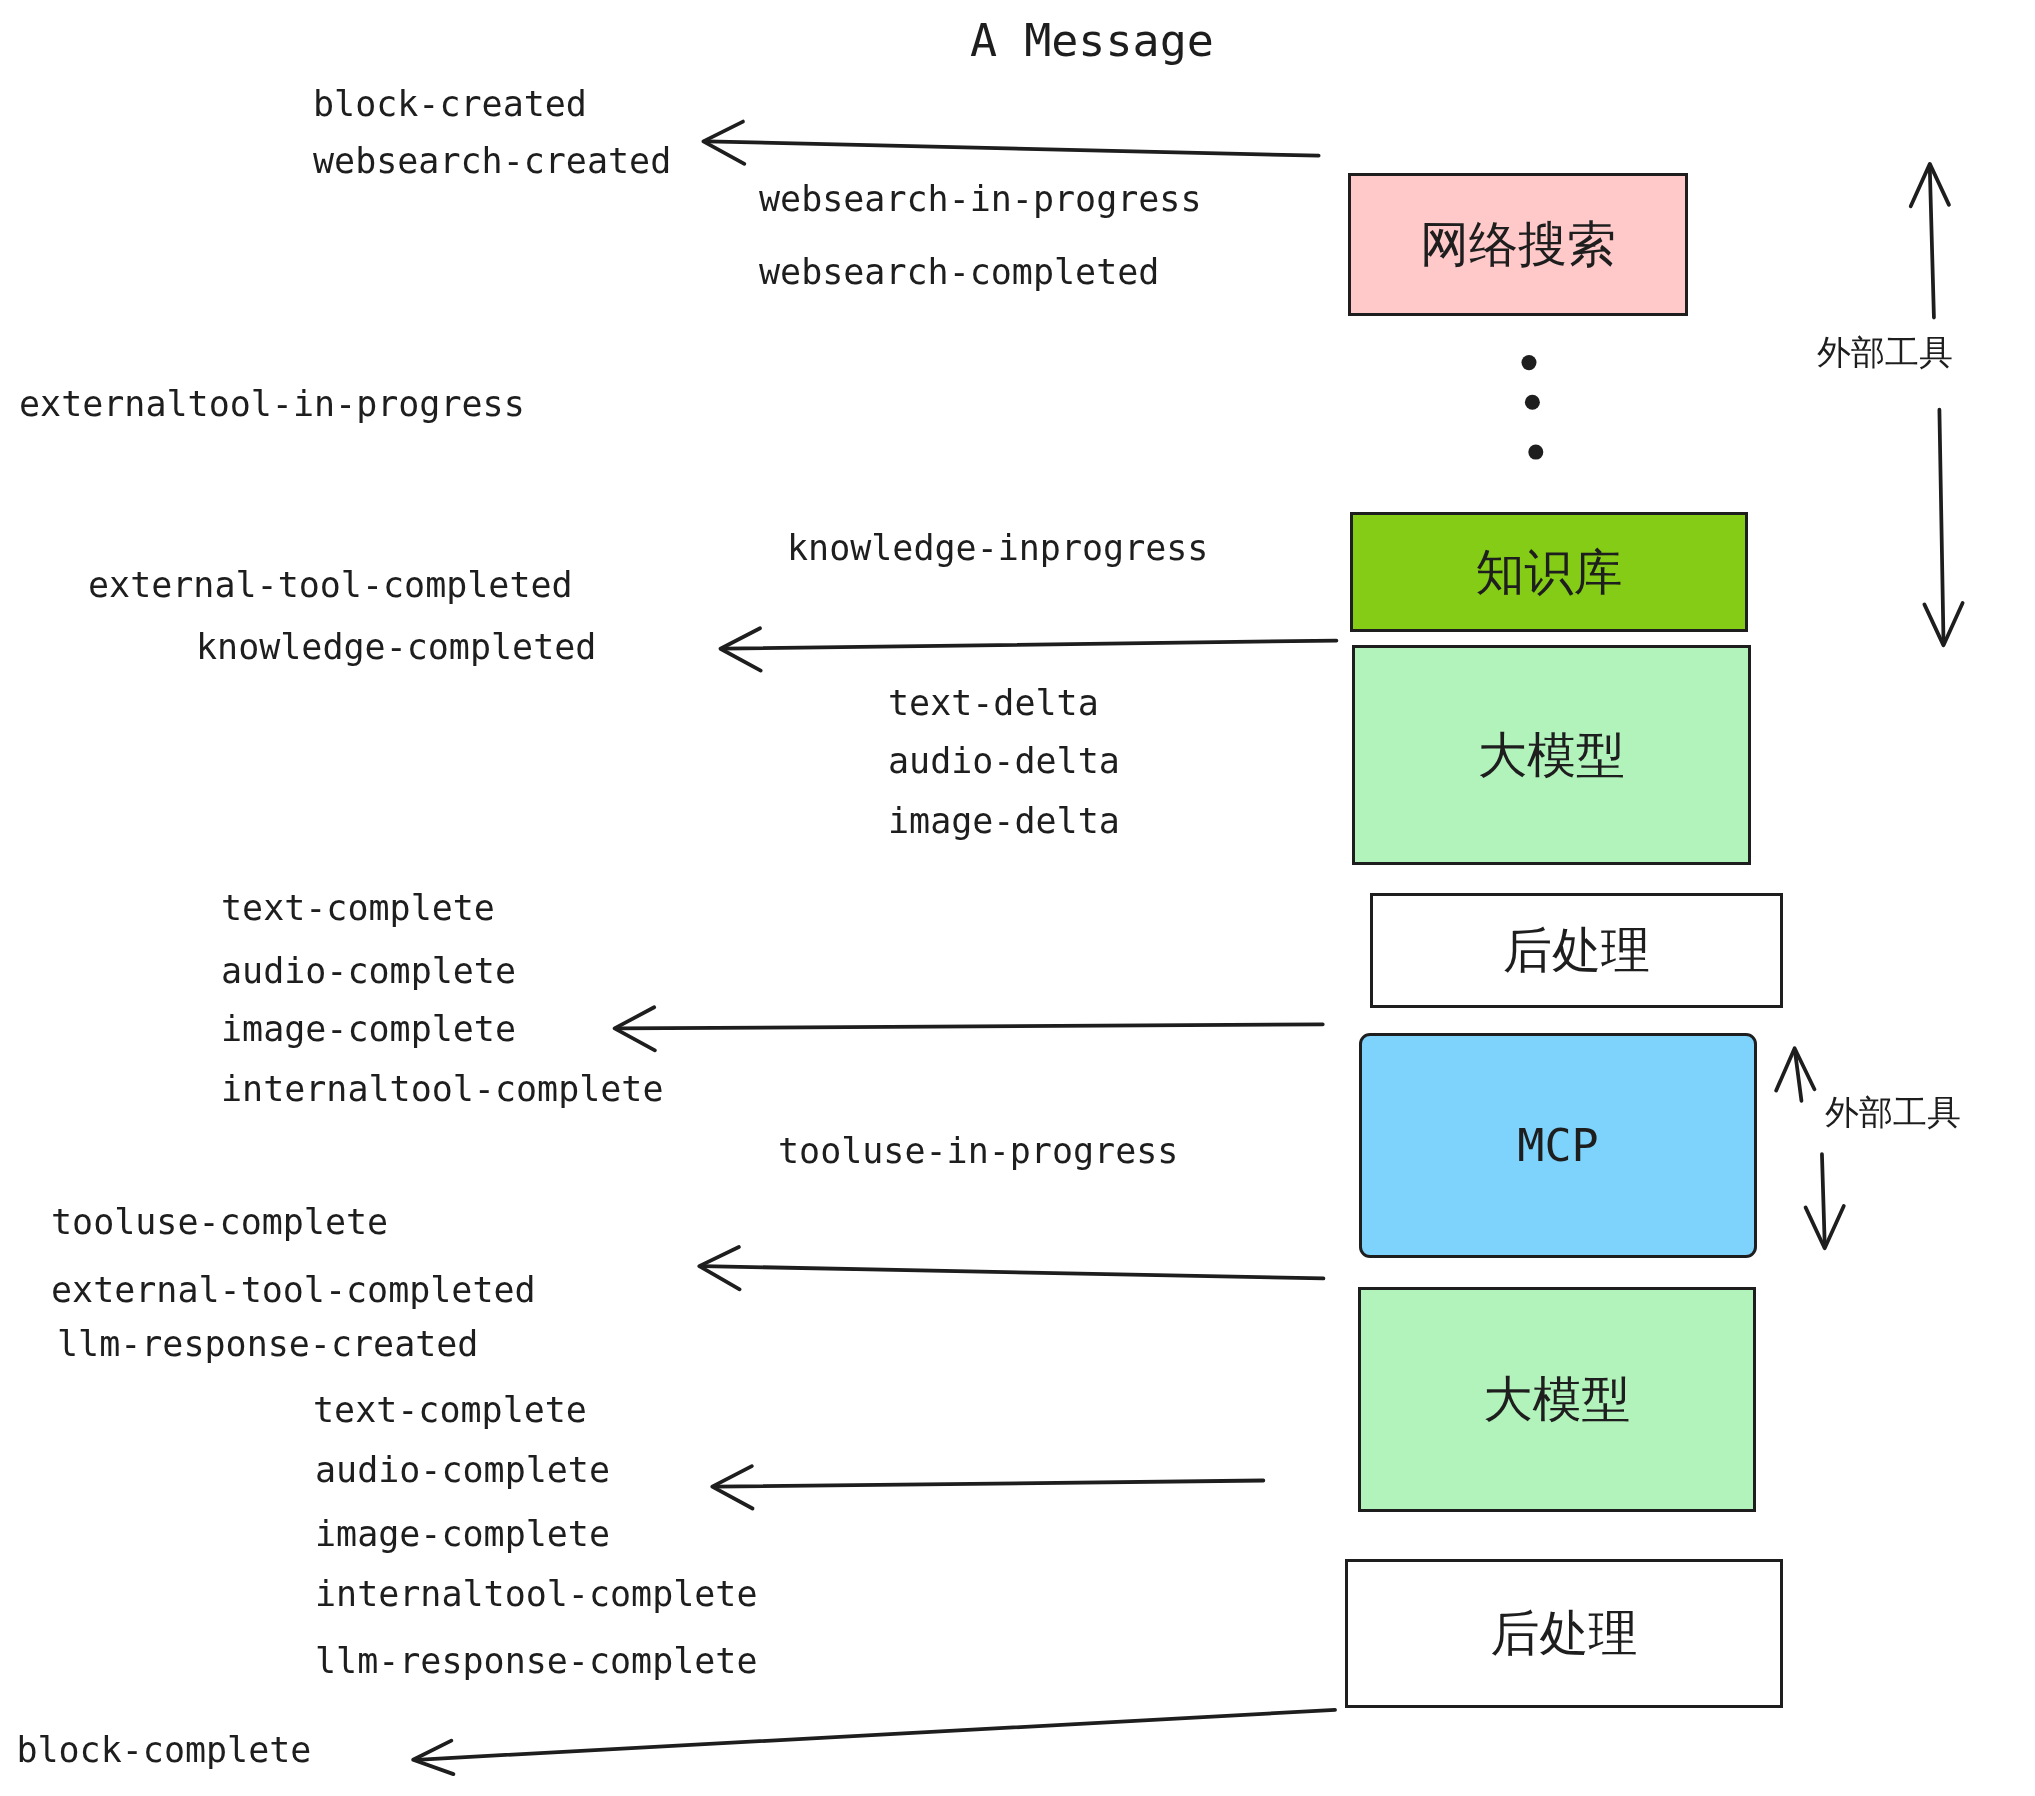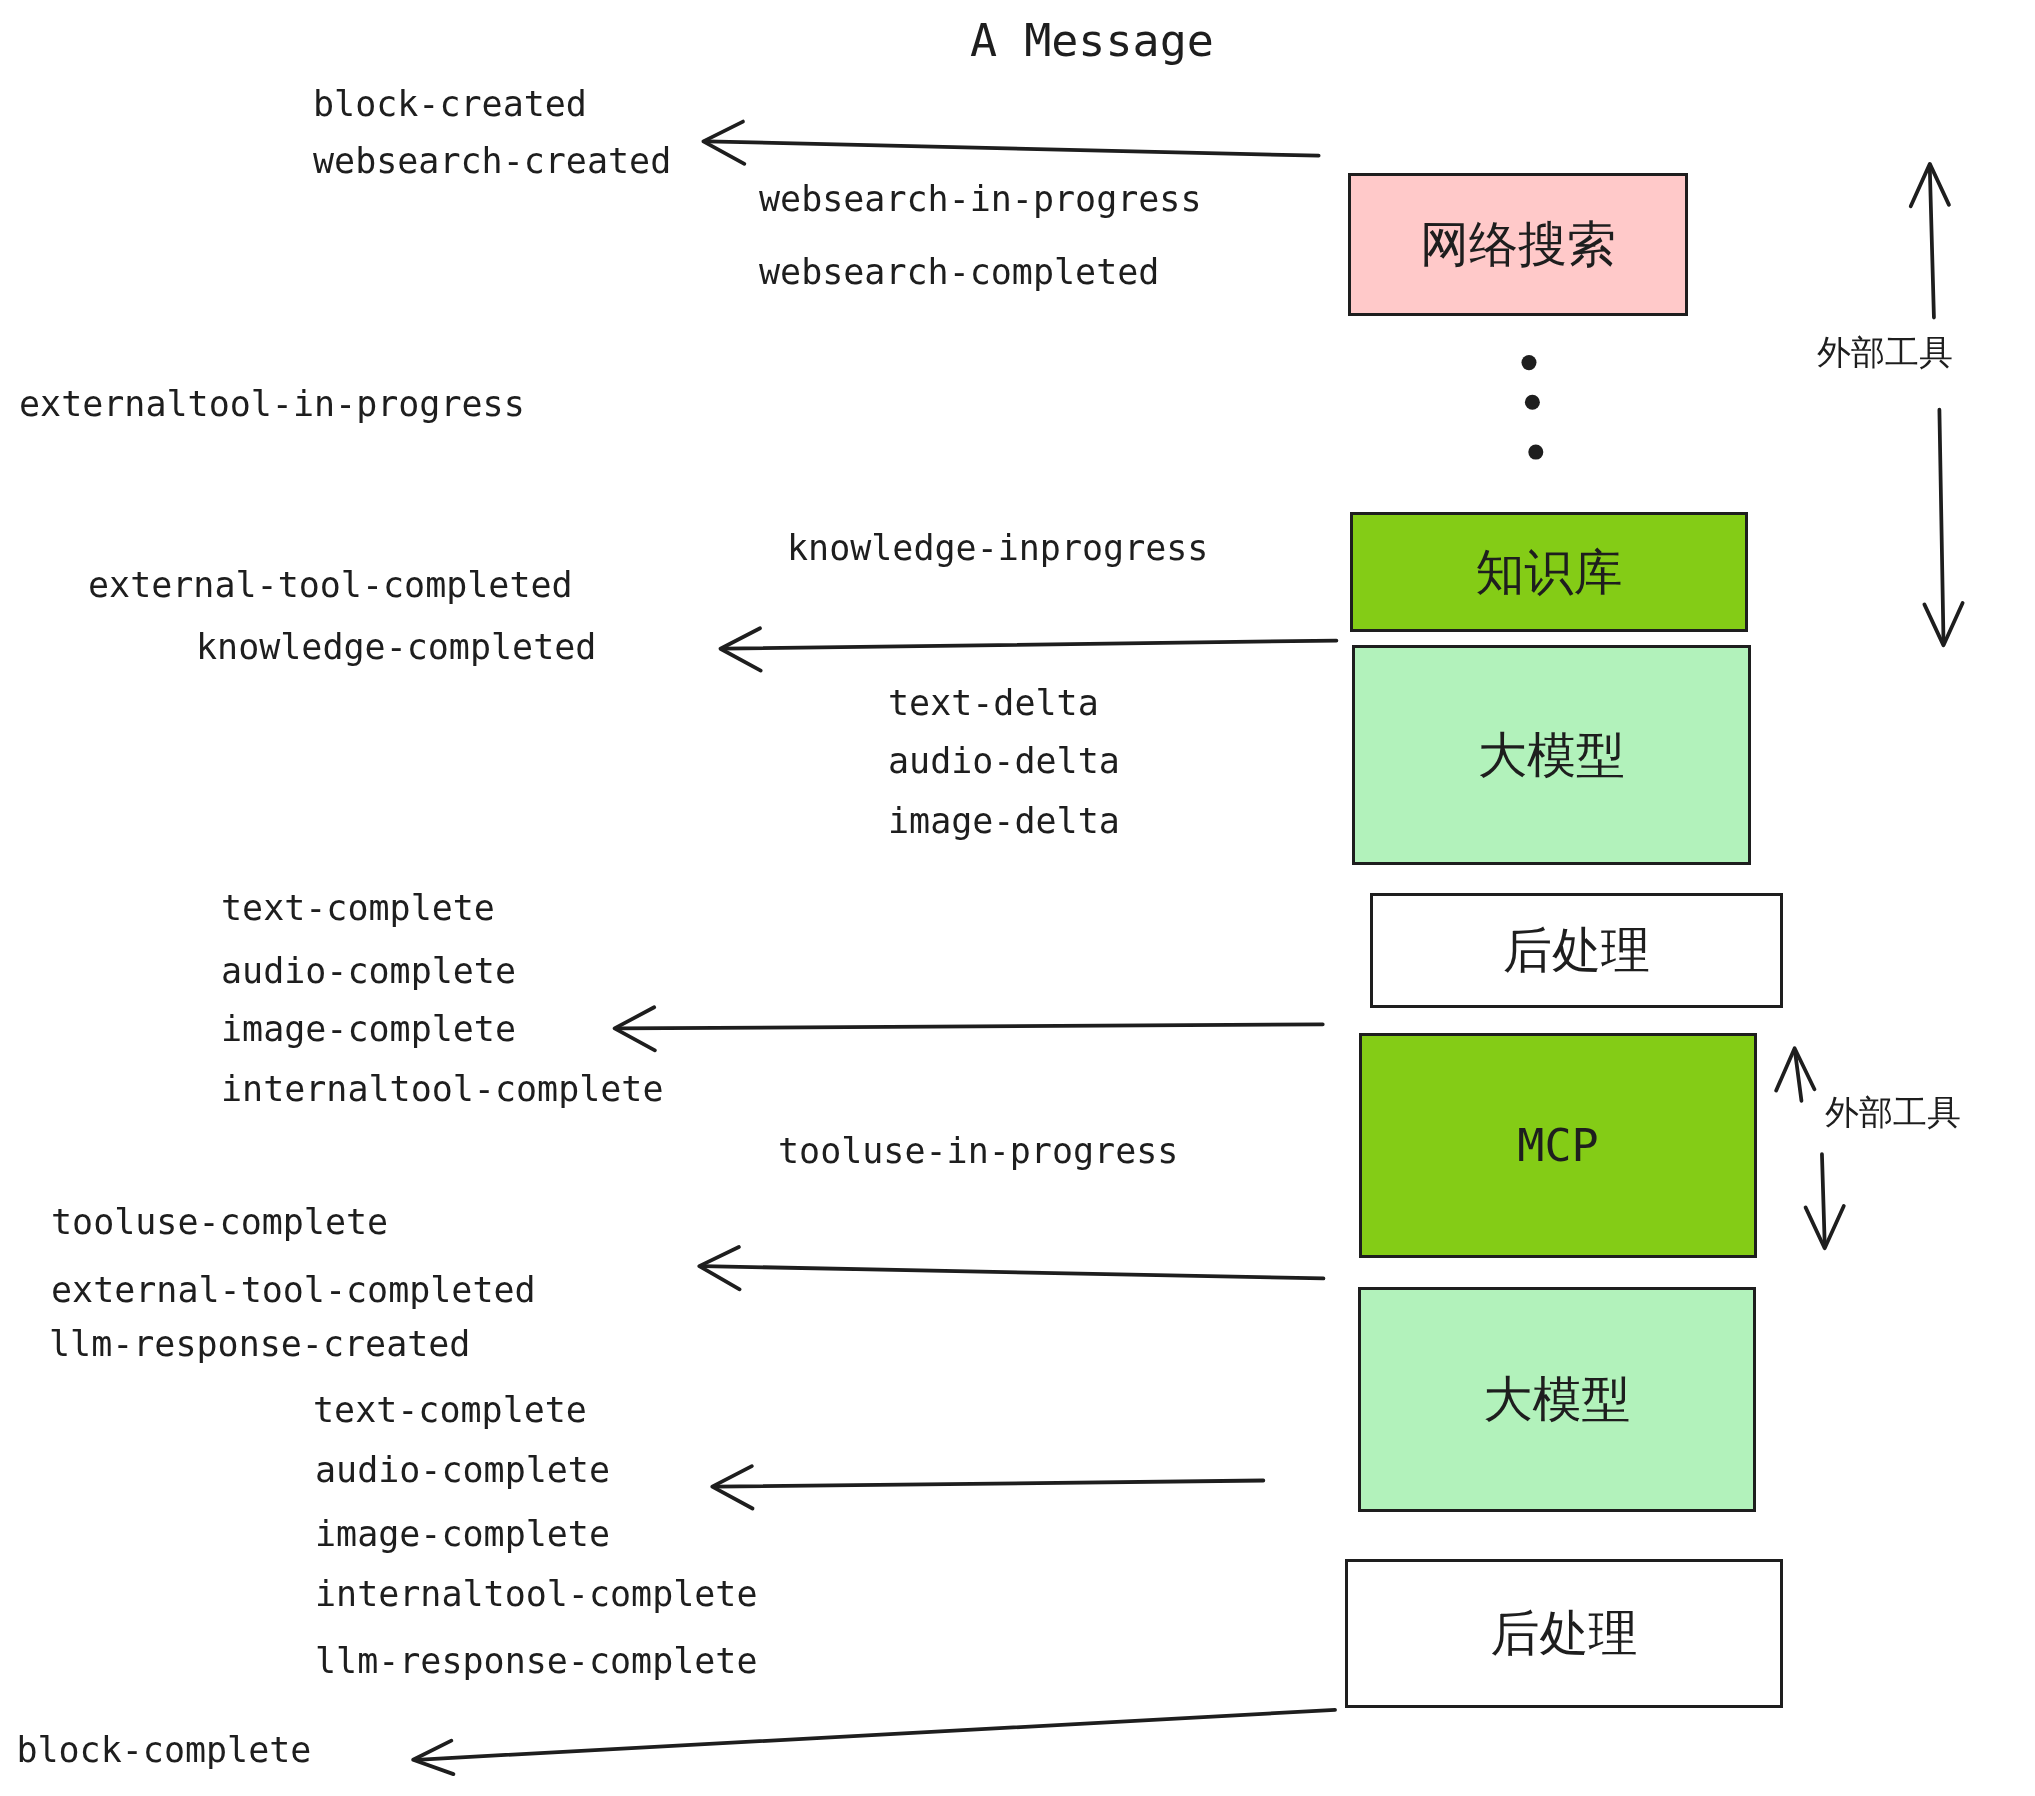--- a/index.html
+++ b/index.html
@@ -114,41 +114,41 @@
   <div class="event" style="left:888px; top:686px;">text-delta</div>
   <div class="event" style="left:888px; top:744px;">audio-delta</div>
   <div class="event" style="left:888px; top:804px;">image-delta</div>
   <div class="event" style="left:221px;  top:891px;">text-complete</div>
   <div class="event" style="left:221px;  top:954px;">audio-complete</div>
   <div class="event" style="left:221px;  top:1012px;">image-complete</div>
   <div class="event" style="left:221px;  top:1072px;">internaltool-complete</div>
   <div class="event" style="left:778px; top:1134px;">tooluse-in-progress</div>
   <div class="event" style="left:51px;   top:1205px;">tooluse-complete</div>
   <div class="event" style="left:51px;   top:1273px;">external-tool-completed</div>
-  <div class="event" style="left:49px;   top:1327px;">llm-response-created</div>
+  <div class="event" style="left:57px;   top:1327px;">llm-response-created</div>
   <div class="event" style="left:313px;  top:1393px;">text-complete</div>
   <div class="event" style="left:315px;  top:1453px;">audio-complete</div>
   <div class="event" style="left:315px;  top:1517px;">image-complete</div>
   <div class="event" style="left:315px;  top:1577px;">internaltool-complete</div>
   <div class="event" style="left:315px;  top:1644px;">llm-response-complete</div>
   <div class="event" style="left:16.4px;   top:1733px;">block-complete</div>
 
   <div class="box" style="left: 1348px; top: 173px; width: 340px; height: 143px; background-color: rgb(255, 201, 201);">
     <span class="box-label">网络搜索</span>
   </div>
   <div class="box" style="left: 1350px; top: 512px; width: 398px; height: 120px; background-color: #84cc16;">
     <span class="box-label">知识库</span>
   </div>
   <div class="box" style="left: 1352px; top: 645px; width: 399px; height: 220px; background-color: rgb(178, 242, 187);">
     <span class="box-label">大模型</span>
   </div>
   <div class="box" style="left: 1370px; top: 893px; width: 413px; height: 115px; background-color: rgb(255, 255, 255);">
     <span class="box-label">后处理</span>
   </div>
-  <div class="box mono-label" style="left: 1359px; top: 1033px; width: 398px; height: 225px; background-color: #84cc16;">
+  <div class="box mono-label" style="left: 1359px; top: 1033px; width: 398px; height: 225px; background-color: #7dd3fc; border-radius: 11px;">
     <span class="box-label">MCP</span>
   </div>
   <div class="box" style="left: 1358px; top: 1287px; width: 398px; height: 225px; background-color: rgb(178, 242, 187);">
     <span class="box-label">大模型</span>
   </div>
   <div class="box" style="left: 1345px; top: 1559px; width: 438px; height: 149px; background-color: rgb(255, 255, 255);">
     <span class="box-label">后处理</span>
   </div>
 
   <div class="side-label" style="left:1817px; top:335px;">外部工具</div>

